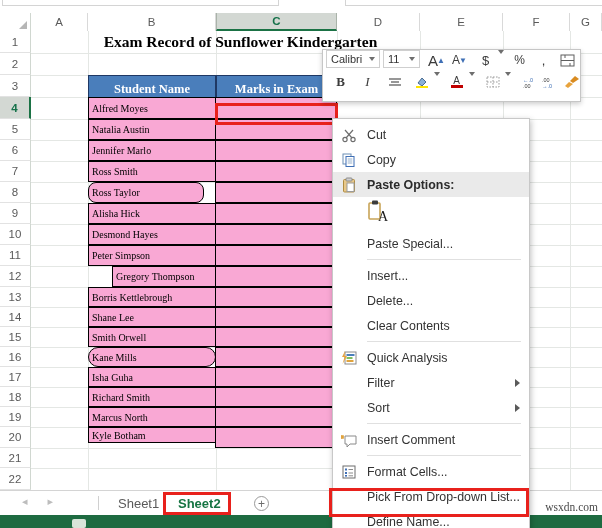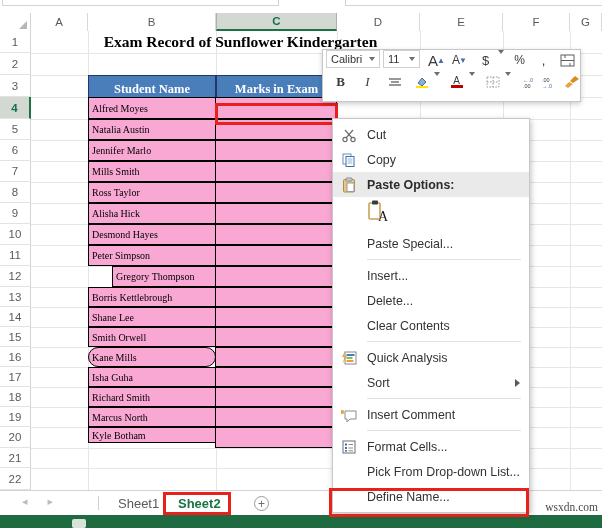--- a/index.html
+++ b/index.html
@@ -295,23 +295,23 @@
     <div class="tbl-header" style="left:57px; top:44px; width:128px; height:28px;">Student Name</div>
     <div class="tbl-header" style="left:185px; top:44px; width:121px; height:28px;">Marks in Exam</div>
 
     <div id="datarows">
         <div class="data-cell" style="left: 57px; top: 66px; width: 128px; height: 22px;">Alfred Moyes</div>
         <div class="data-cell marks" style="left: 184px; top: 66px; width: 122px; height: 22px;"></div>
         <div class="data-cell" style="left: 57px; top: 88px; width: 128px; height: 21px;">Natalia Austin</div>
         <div class="data-cell marks" style="left: 184px; top: 88px; width: 122px; height: 21px;"></div>
         <div class="data-cell" style="left: 57px; top: 109px; width: 128px; height: 21px;">Jennifer Marlo</div>
         <div class="data-cell marks" style="left: 184px; top: 109px; width: 122px; height: 21px;"></div>
-        <div class="data-cell" style="left: 57px; top: 130px; width: 128px; height: 21px;">Mills Smith</div>
+        <div class="data-cell" style="left: 57px; top: 130px; width: 128px; height: 21px;">Ross Smith</div>
         <div class="data-cell marks" style="left: 184px; top: 130px; width: 122px; height: 21px;"></div>
-        <div class="data-cell" style="left: 57px; top: 151px; width: 128px; height: 21px;">Ross Taylor</div>
+        <div class="data-cell" style="left: 57px; top: 151px; width: 116px; height: 21px; border-radius: 8px;">Ross Taylor</div>
         <div class="data-cell marks" style="left: 184px; top: 151px; width: 122px; height: 21px;"></div>
         <div class="data-cell" style="left: 57px; top: 172px; width: 128px; height: 21px;">Alisha Hick</div>
         <div class="data-cell marks" style="left: 184px; top: 172px; width: 122px; height: 21px;"></div>
         <div class="data-cell" style="left: 57px; top: 193px; width: 149px; height: 21px;">Desmond Hayes</div>
         <div class="data-cell marks" style="left: 184px; top: 193px; width: 122px; height: 21px;"></div>
         <div class="data-cell" style="left: 57px; top: 214px; width: 128px; height: 21px;">Peter Simpson</div>
         <div class="data-cell marks" style="left: 184px; top: 214px; width: 122px; height: 21px;"></div>
         <div class="data-cell" style="left: 57px; top: 235px; width: 128px; height: 21px; margin-left: 24px;">Gregory Thompson</div>
         <div class="data-cell marks" style="left: 184px; top: 235px; width: 122px; height: 21px;"></div>
         <div class="data-cell" style="left: 57px; top: 256px; width: 128px; height: 20px;">Borris Kettlebrough</div>
@@ -496,20 +496,24 @@
               <rect x="4" y="2" width="11" height="12" fill="#fff" stroke="#8a8a8a"></rect>
               <rect x="5.5" y="4" width="8" height="2" fill="#4a7ebb"></rect>
               <rect x="5.5" y="7" width="6" height="2" fill="#7fbf5f"></rect>
               <rect x="5.5" y="10" width="7" height="2" fill="#e0a33d"></rect>
               <path d="M4 1 L1 7 L3.5 7 L1.5 14 L6 6 L3.5 6 Z" fill="#e8a33d"></path>
             </svg>
           </span>
           <span>Quick Analysis</span>
         </div>
         <div class="ctx-item">
+          <span>Filter</span>
+          <span class="submenu-arrow"></span>
+        </div>
+        <div class="ctx-item">
           <span>Sort</span>
           <span class="submenu-arrow"></span>
         </div>
         <div class="ctx-sep"></div>
         <div class="ctx-item">
           <span class="ico">
             <svg width="16" height="16">
               <path d="M4 4 H15 V12 H9 L6 15 V12 H4 Z" fill="#fff" stroke="#8a8a8a"></path>
               <g stroke="#e0a33d" stroke-width="1.3">
                 <line x1="1" y1="3" x2="1" y2="7"></line>

